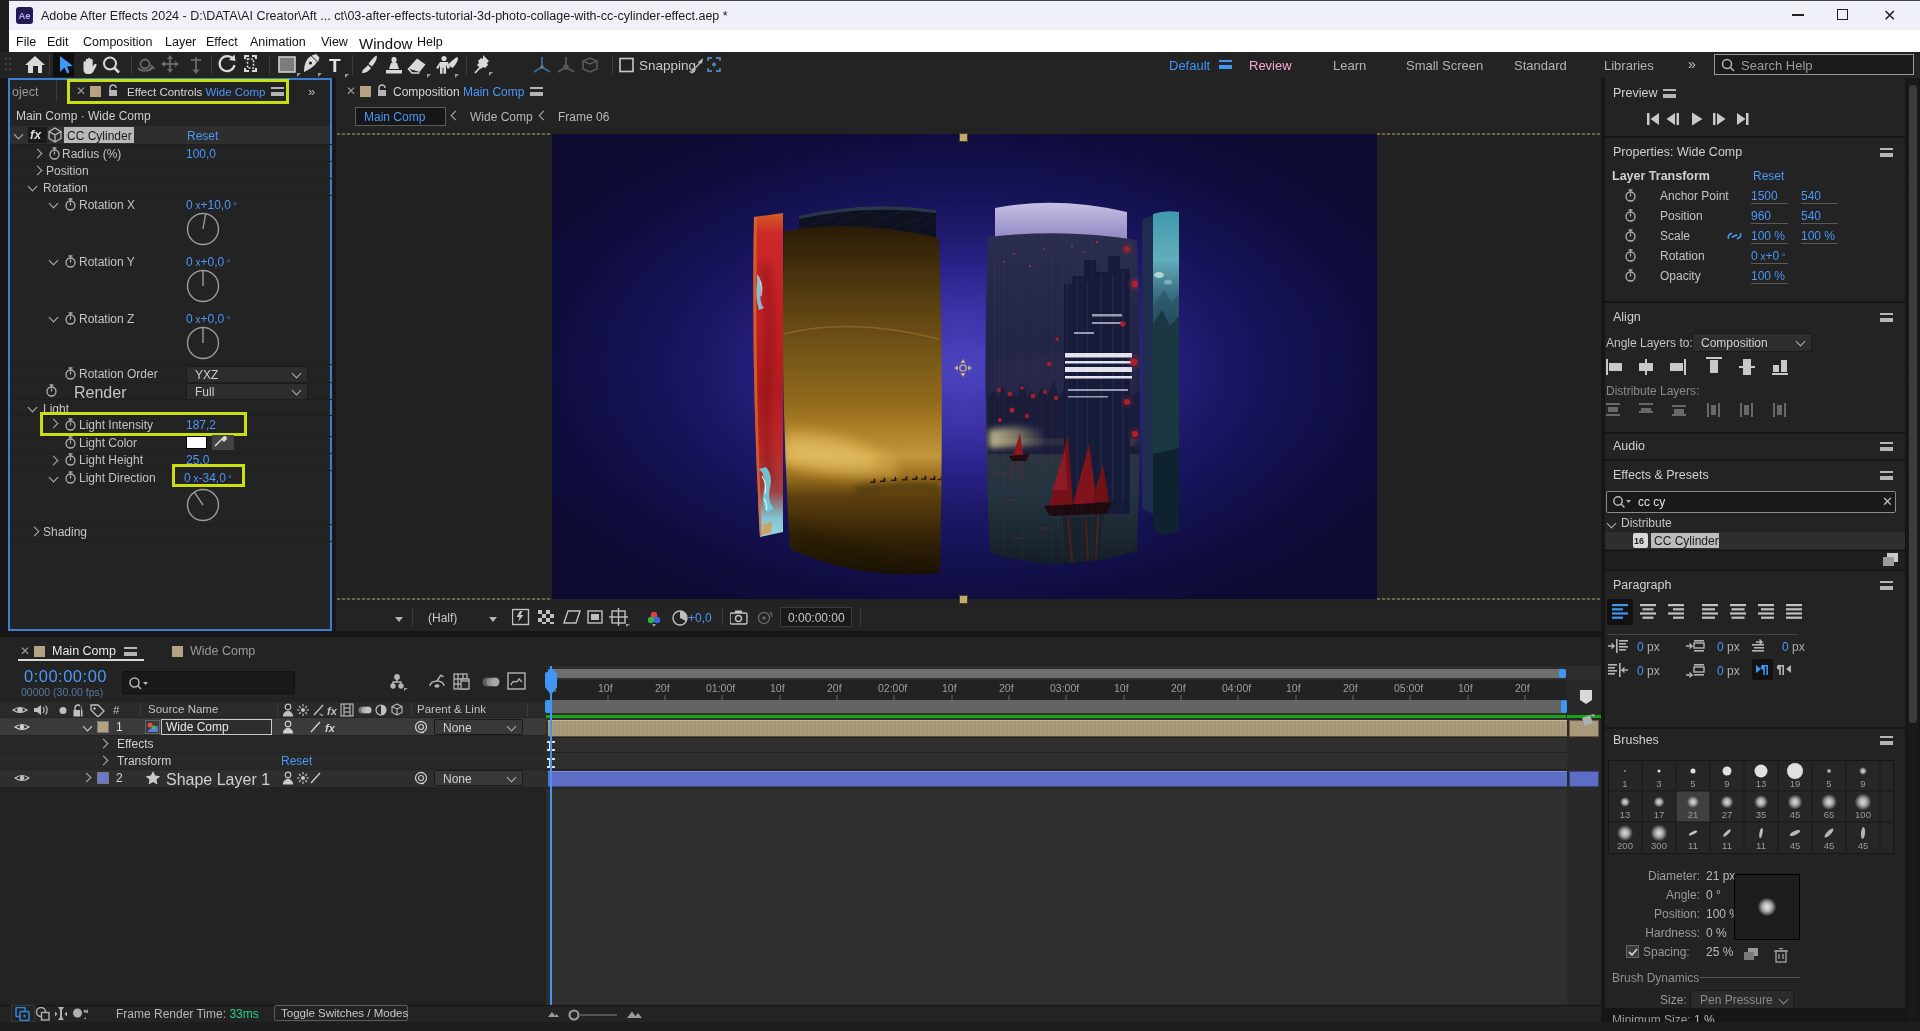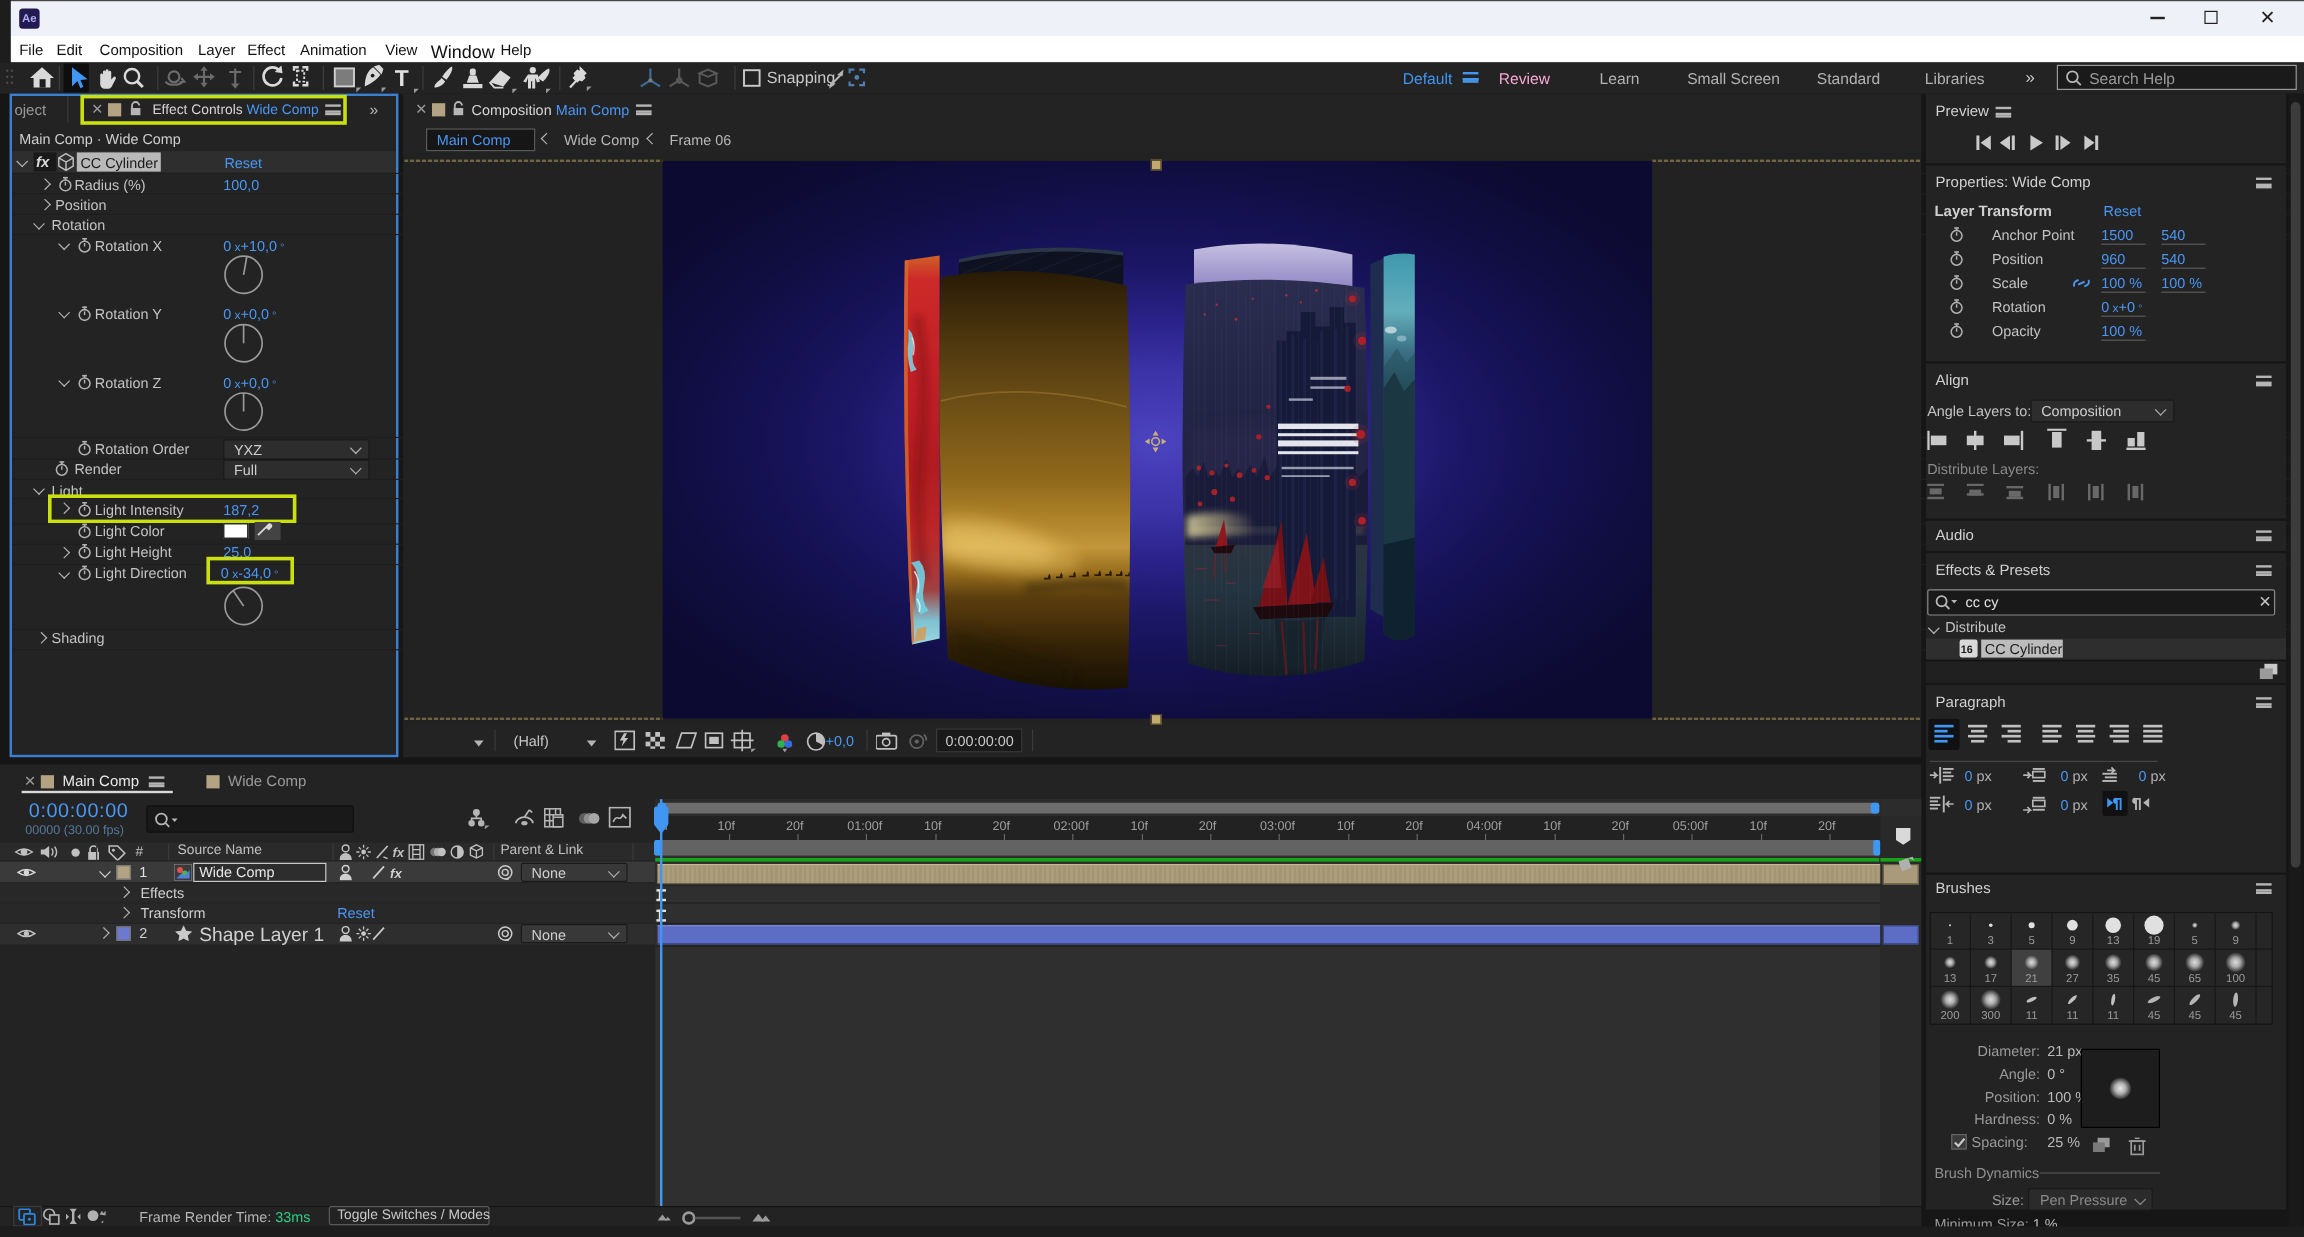--- a/index.html
+++ b/index.html
@@ -17,20 +17,21 @@
 .ddl{position:absolute;background:#2d2d2d;border:1px solid #1a1a1a;border-radius:2px;color:#cfcfcf;font-size:12px;line-height:17px;padding-left:8px}
 .caret{position:absolute;width:0;height:0;border-left:4px solid transparent;border-right:4px solid transparent;border-top:5px solid #b5b5b5}
 .uval{border-bottom:1px solid #5a5a5a}
 </style></head>
 <body>
 <div id="root">
 
 <div class="abs" style="left:0;top:0;width:1920px;height:30px;background:#eef1f7;border-top:1px solid #444"></div>
 <div class="abs" style="left:0;top:0;width:9px;height:52px;background:#1d1d1d"></div>
 <div class="abs" style="left:16px;top:7px;width:17px;height:17px;background:#241a52;border-radius:3px;color:#aab0f0;font-size:9.5px;font-weight:bold;text-align:center;line-height:17px">Ae</div>
+<div class="txt" style="left:41px;top:9px;font-size:12.5px;color:#1b1b1b">Adobe After Effects 2024 - D:\DATA\AI Creator\Aft ... ct\03-after-effects-tutorial-3d-photo-collage-with-cc-cylinder-effect.aep *</div>
 
 <div class="abs" style="left:1792px;top:14px;width:12px;height:1.5px;background:#222"></div>
 <div class="abs" style="left:1837px;top:9px;width:11px;height:11px;border:1.4px solid #222"></div>
 <div class="abs" style="left:1883px;top:9px;width:13px;height:13px;color:#222;font-size:16px;line-height:13px">✕</div>
 
 <div class="abs" style="left:9px;top:30px;width:1911px;height:22px;background:#ffffff"></div>
 <div class="txt" style="left:16px;top:35px;font-size:12.5px;color:#111">File</div>
     <div class="txt" style="left:47px;top:35px;font-size:12.5px;color:#111">Edit</div>
     <div class="txt" style="left:83px;top:35px;font-size:12.5px;color:#111">Composition</div>
     <div class="txt" style="left:165px;top:35px;font-size:12.5px;color:#111">Layer</div>
@@ -249,21 +250,21 @@
 <div class="txt g" style="left:79px;top:367px;font-size:12px">Rotation Order</div>
 <div class="ddl" style="left:186px;top:366px;width:122px;height:17px">YXZ</div>
     <div class="chev d" style="left:293px;top:370px"></div>
 <div class="row-line" style="top:382px"></div>
 <svg class="abs" style="left:45px;top:384px" width="13" height="13">
       <circle cx="6.5" cy="7.5" r="4.5" fill="none" stroke="#b0b0b0" stroke-width="1.3"></circle>
       <line x1="6.5" y1="0.5" x2="6.5" y2="3" stroke="#b0b0b0" stroke-width="1.5"></line>
       <line x1="4.5" y1="1" x2="8.5" y2="1" stroke="#b0b0b0" stroke-width="1.3"></line>
       <line x1="6.5" y1="7.5" x2="6.5" y2="4.5" stroke="#b0b0b0" stroke-width="1.2"></line>
     </svg>
-<div class="txt g" style="left:62px;top:384px;font-size:12px">Render</div>
+<div class="txt g" style="left:74px;top:384px;font-size:16px">Render</div>
 <div class="ddl" style="left:186px;top:383px;width:122px;height:17px">Full</div>
     <div class="chev d" style="left:293px;top:387px"></div>
 <div class="row-line" style="top:399px"></div>
 <div class="chev d" style="left:29px;top:404px"></div>
 <div class="txt g" style="left:43px;top:402px;font-size:12px">Light</div>
 <div class="row-line" style="top:415px"></div>
 <div class="abs" style="left:40px;top:412px;width:207px;height:24px;border:3px solid #c9e00e"></div>
 <div class="chev r" style="left:50px;top:420px"></div>
 <svg class="abs" style="left:64px;top:418px" width="13" height="13">
       <circle cx="6.5" cy="7.5" r="4.5" fill="none" stroke="#b0b0b0" stroke-width="1.3"></circle>

